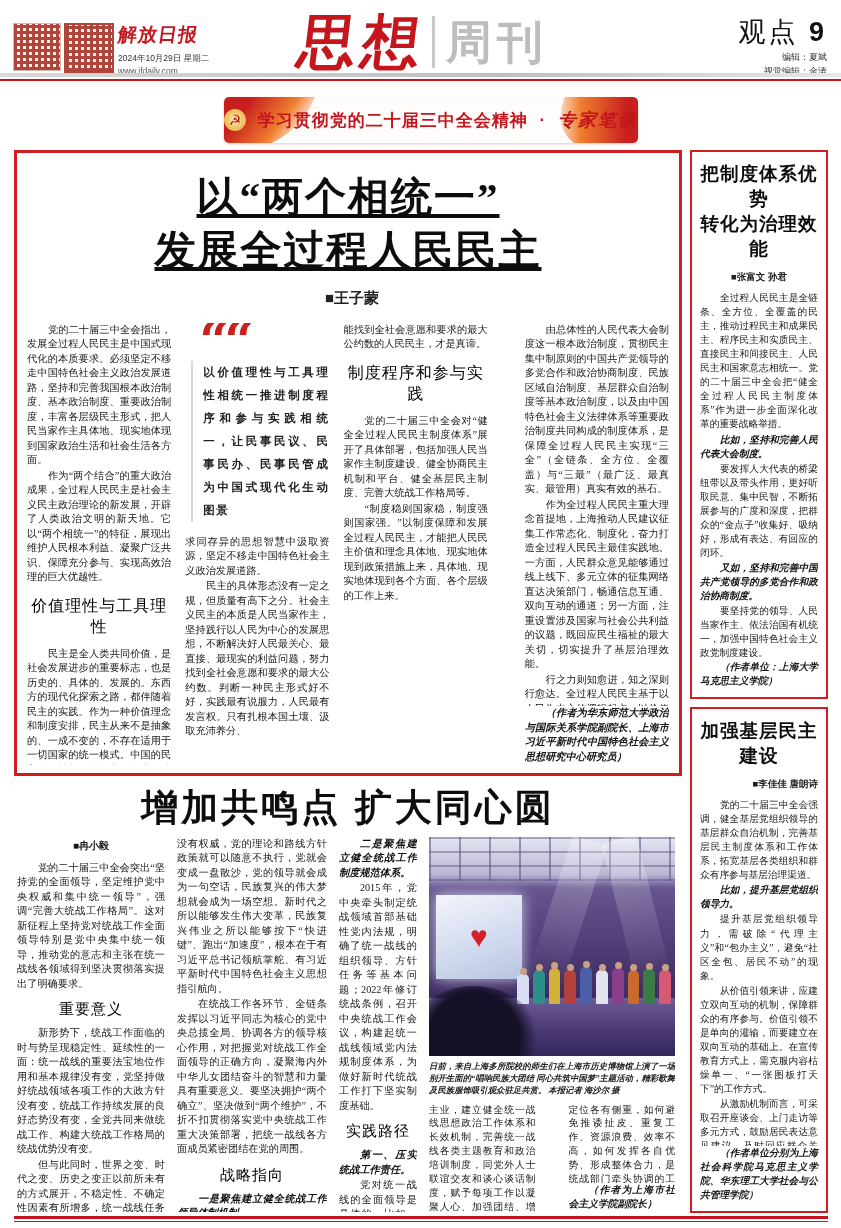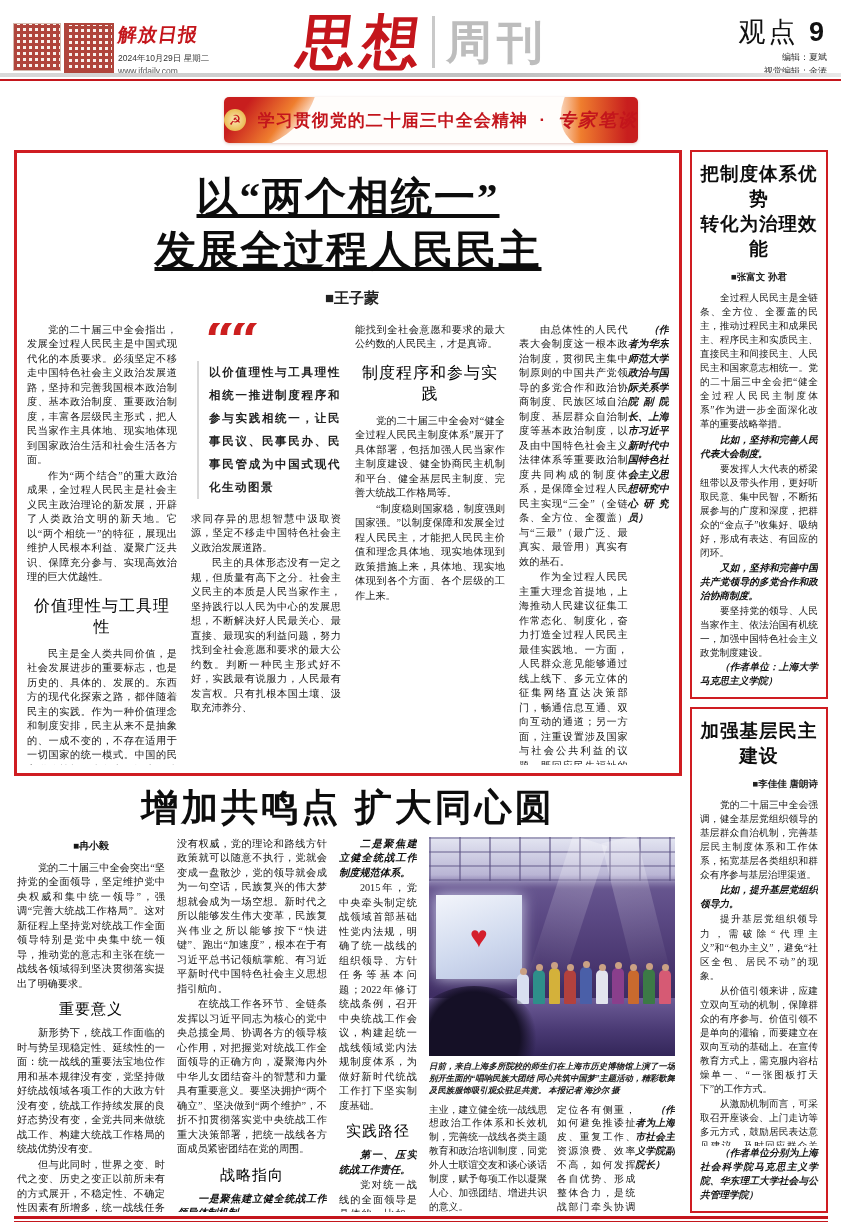--- a/index.html
+++ b/index.html
@@ -43,21 +43,21 @@
                  font-family:"Liberation Serif",serif;letter-spacing:2px;}
   
   .para{font-size:10.2px;line-height:1.42;text-align:justify;text-indent:2.05em;margin:0 0 1px 0;
         color:#161616;font-family:"Liberation Serif",serif;}
   .cont{text-indent:0;}
   .lead{font-style:italic;font-weight:bold;color:#111;}
   .note{font-style:italic;font-weight:bold;}
   .sec-head{font-size:16px;font-weight:normal;text-align:center;margin:11px 0 9px 0;color:#000;
             font-family:"Liberation Sans",sans-serif;letter-spacing:1px;}
   .col{flex:1 1 0;min-width:0;overflow:hidden;}
-  .vcol{display:flex;flex-direction:row;}
+  .vcol{display:flex;flex-direction:column;margin-left:23px;}
   .grow{flex:1 1 auto;overflow:hidden;}
   
   .main-box{position:absolute;left:14px;top:150px;width:668px;height:626px;border:3px solid #cf1d22;
             box-sizing:border-box;background:#fff;}
   .m-title{margin-top:18px;text-align:center;font-family:"Liberation Serif",serif;font-weight:900;
            font-size:41px;line-height:1.3;color:#0d0d0d;letter-spacing:2px;text-decoration:underline;}
   .m-byline{text-align:center;font-size:15px;font-weight:bold;color:#222;margin-top:11px;padding-left:8px;}
   .m-cols{position:absolute;left:10px;right:10px;top:170px;bottom:8px;display:flex;gap:14px;}
   .qmarks{font-family:"DejaVu Serif",serif;font-size:52px;font-weight:bold;color:#cc1f1f;
           line-height:.55;letter-spacing:-5px;margin:4px 0 2px 14px;height:30px;}

